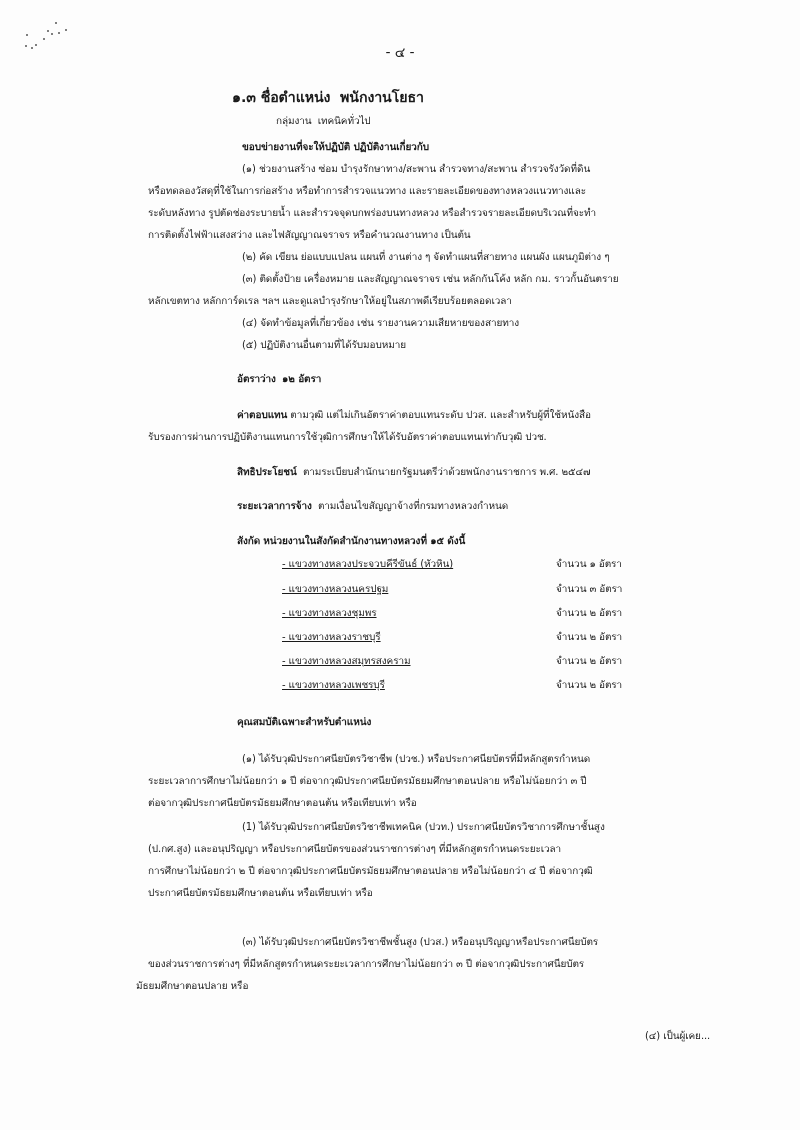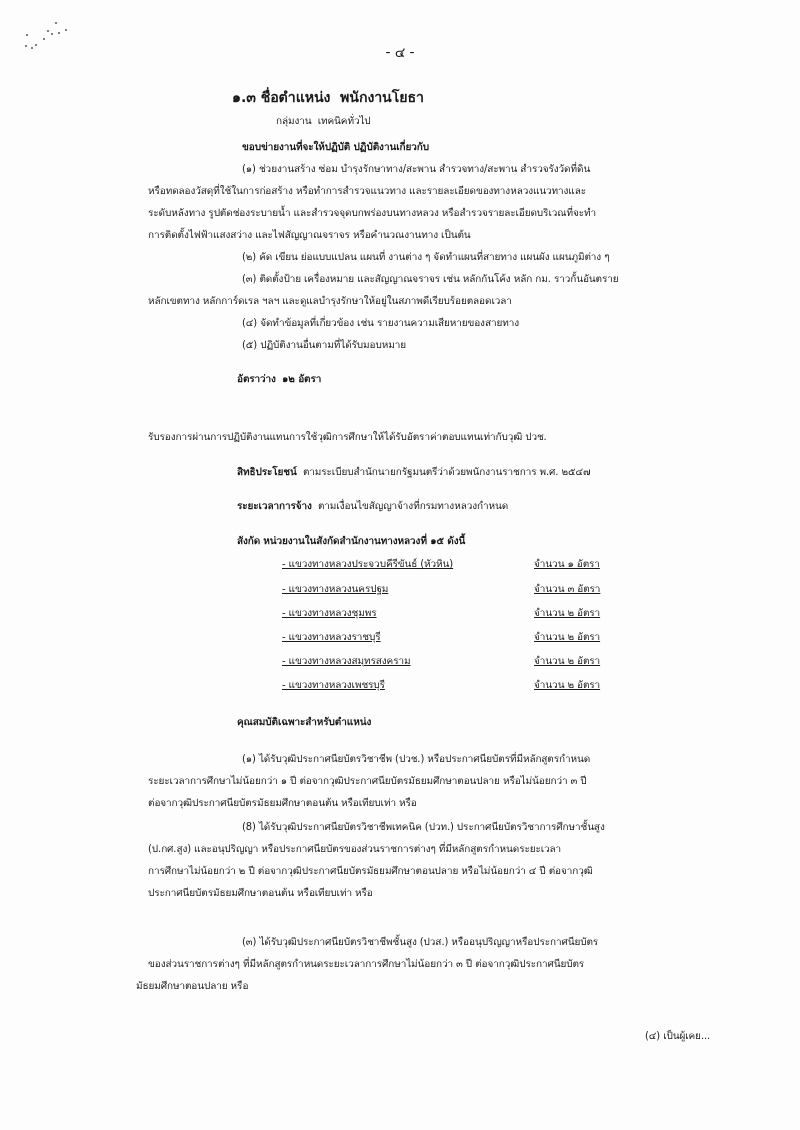--- a/index.html
+++ b/index.html
@@ -6,21 +6,21 @@
   body { width:800px; height:1130px; position:relative; overflow:hidden;
          font-family:"DejaVu Sans","Liberation Sans",sans-serif; color:#1a1a1a; }
   .page { position:absolute; left:0; top:0; width:800px; height:1130px; background:#fdfdfd; }
   .specks { position:absolute; left:25px; top:20px; width:60px; height:40px; }
   .speck { position:absolute; width:2px; height:2px; background:#555; border-radius:50%; }
   .ln { position:absolute; font-size:10px; line-height:18px; white-space:nowrap; letter-spacing:-0.1px; }
   .b { font-weight:bold; }
   .pnum { left:0; width:800px; text-align:center; top:43px; font-size:14px; }
   .title { font-size:14.2px; }
   .dept-name { position:absolute; left:282px;text-decoration:underline; }
-  .dept-count { position:absolute; left:534px;text-decoration:underline; }
+  .dept-count { position:absolute; left:556px; }
 </style>
 </head>
 <body>
 
 <div class="page">
 
   <div class="specks">
     <span class="speck" style="left:30px;top:2px"></span>
     <span class="speck" style="left:22px;top:10px"></span>
     <span class="speck" style="left:26px;top:13px"></span>
@@ -53,20 +53,24 @@
   <div class="ln" style="left:242px;top:270px">(๓)   ติดตั้งป้าย เครื่องหมาย และสัญญาณจราจร เช่น หลักกันโค้ง หลัก กม. ราวกั้นอันตราย</div>
   <div class="ln" style="left:148px;top:292px">หลักเขตทาง หลักการ์ดเรล ฯลฯ และดูแลบำรุงรักษาให้อยู่ในสภาพดีเรียบร้อยตลอดเวลา</div>
   <div class="ln" style="left:242px;top:314px">(๔)   จัดทำข้อมูลที่เกี่ยวข้อง เช่น รายงานความเสียหายของสายทาง</div>
   <div class="ln" style="left:242px;top:336px">(๕)   ปฏิบัติงานอื่นตามที่ได้รับมอบหมาย</div>
 
   <div class="ln" style="left:237px;top:370px">
     <span class="b">อัตราว่าง</span>&nbsp;
     <span class="b">๑๒  อัตรา</span>
   </div>
 
+  <div class="ln" style="left:237px;top:406px">
+    <span class="b">ค่าตอบแทน</span>
+    <span>ตามวุฒิ แต่ไม่เกินอัตราค่าตอบแทนระดับ ปวส. และสำหรับผู้ที่ใช้หนังสือ</span>
+  </div>
   <div class="ln" style="left:148px;top:428px">รับรองการผ่านการปฏิบัติงานแทนการใช้วุฒิการศึกษาให้ได้รับอัตราค่าตอบแทนเท่ากับวุฒิ ปวช.</div>
 
   <div class="ln" style="left:237px;top:463px">
     <span class="b">สิทธิประโยชน์</span>&nbsp;
     <span>ตามระเบียบสำนักนายกรัฐมนตรีว่าด้วยพนักงานราชการ พ.ศ. ๒๕๔๗</span>
   </div>
 
   <div class="ln" style="left:237px;top:497px">
     <span class="b">ระยะเวลาการจ้าง</span>&nbsp;
     <span>ตามเงื่อนไขสัญญาจ้างที่กรมทางหลวงกำหนด</span>
@@ -101,21 +105,21 @@
     <span class="dept-name">- แขวงทางหลวงเพชรบุรี</span>
     <span class="dept-count">จำนวน ๒ อัตรา</span>
   </div>
 
   <div class="ln b" style="left:237px;top:713px">คุณสมบัติเฉพาะสำหรับตำแหน่ง</div>
 
   <div class="ln" style="left:242px;top:750px">(๑) ได้รับวุฒิประกาศนียบัตรวิชาชีพ (ปวช.) หรือประกาศนียบัตรที่มีหลักสูตรกำหนด</div>
   <div class="ln" style="left:148px;top:772px">ระยะเวลาการศึกษาไม่น้อยกว่า ๑ ปี ต่อจากวุฒิประกาศนียบัตรมัธยมศึกษาตอนปลาย หรือไม่น้อยกว่า ๓ ปี</div>
   <div class="ln" style="left:148px;top:794px">ต่อจากวุฒิประกาศนียบัตรมัธยมศึกษาตอนต้น หรือเทียบเท่า หรือ</div>
 
-  <div class="ln" style="left:242px;top:818px">(8) ได้รับวุฒิประกาศนียบัตรวิชาชีพเทคนิค (ปวท.) ประกาศนียบัตรวิชาการศึกษาชั้นสูง</div>
+  <div class="ln" style="left:242px;top:818px">(1) ได้รับวุฒิประกาศนียบัตรวิชาชีพเทคนิค (ปวท.) ประกาศนียบัตรวิชาการศึกษาชั้นสูง</div>
   <div class="ln" style="left:148px;top:840px">(ป.กศ.สูง) และอนุปริญญา หรือประกาศนียบัตรของส่วนราชการต่างๆ ที่มีหลักสูตรกำหนดระยะเวลา</div>
   <div class="ln" style="left:148px;top:862px">การศึกษาไม่น้อยกว่า ๒ ปี ต่อจากวุฒิประกาศนียบัตรมัธยมศึกษาตอนปลาย หรือไม่น้อยกว่า ๔ ปี ต่อจากวุฒิ</div>
   <div class="ln" style="left:148px;top:884px">ประกาศนียบัตรมัธยมศึกษาตอนต้น หรือเทียบเท่า หรือ</div>
 
   <div class="ln" style="left:242px;top:933px">(๓) ได้รับวุฒิประกาศนียบัตรวิชาชีพชั้นสูง (ปวส.) หรืออนุปริญญาหรือประกาศนียบัตร</div>
   <div class="ln" style="left:148px;top:955px">ของส่วนราชการต่างๆ ที่มีหลักสูตรกำหนดระยะเวลาการศึกษาไม่น้อยกว่า ๓ ปี ต่อจากวุฒิประกาศนียบัตร</div>
   <div class="ln" style="left:136px;top:977px">มัธยมศึกษาตอนปลาย หรือ</div>
 
   <div class="ln" style="left:645px;top:1027px">(๔) เป็นผู้เคย...</div>
 </div>

